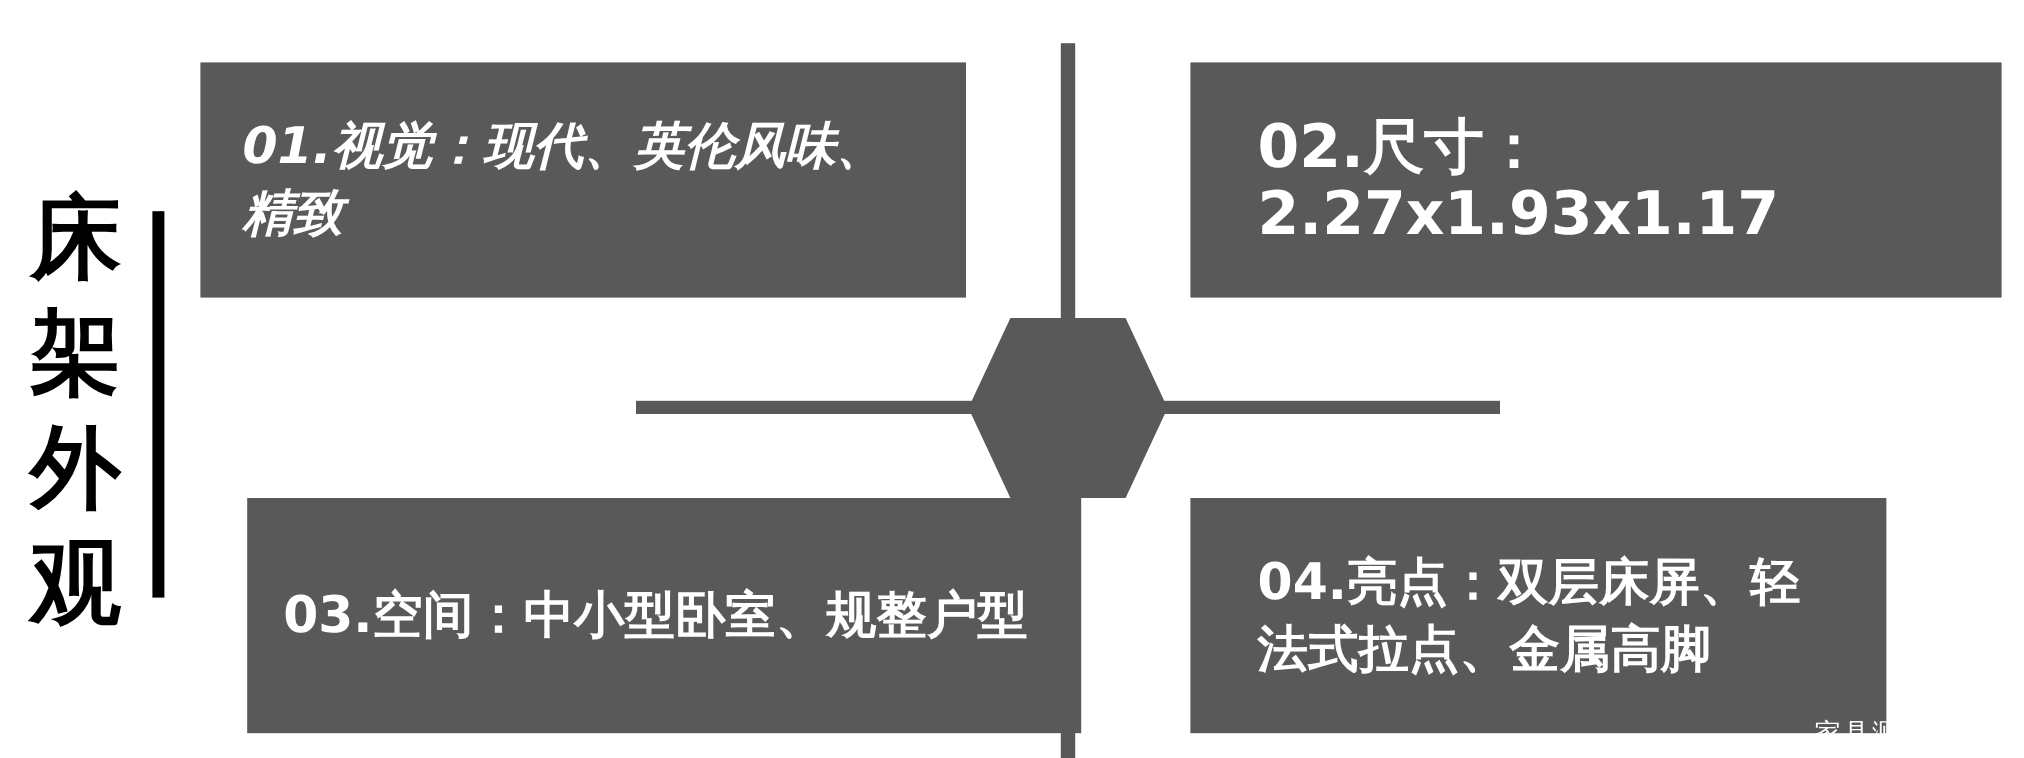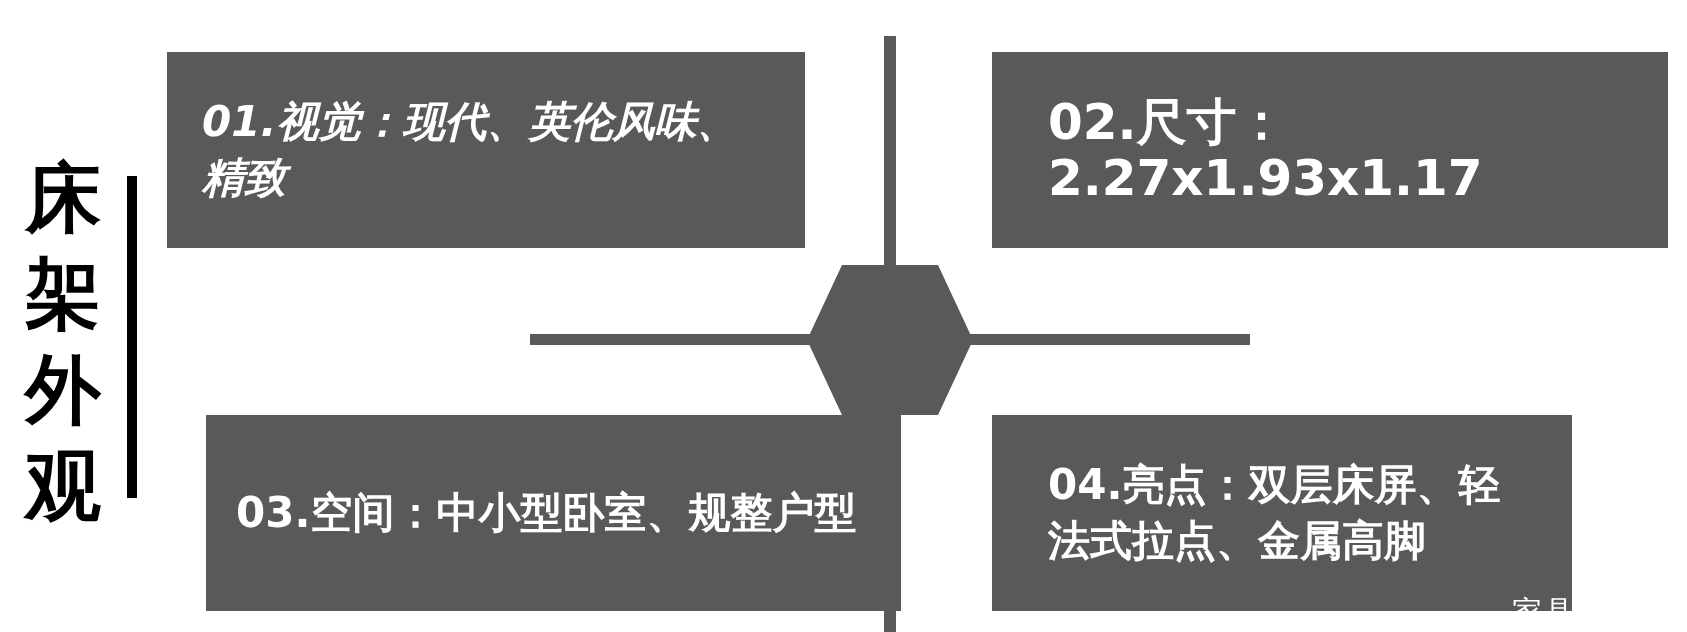--- a/index.html
+++ b/index.html
@@ -11,21 +11,21 @@
   .box { position:absolute; background:#595959; color:#fff; font-weight:bold; font-size:42px; line-height:56px;
          box-sizing:border-box; display:flex; align-items:center; }
   .box span { display:block; }
   .b1 { left:167px; top:52px; width:638px; height:196px; padding:0 30px 0 35px;font-style:italic; }
   .b2 { left:992px; top:52px; width:676px; height:196px; padding:0 20px 0 56px; font-size:50px; }
   .b3 { left:167px; top:415px; width:695px; height:196px; padding:0 30px 0 30px;margin-left:39px; }
   .b4 { left:992px; top:415px; width:580px; height:196px; padding:0 30px 0 56px; }
   .vline { position:absolute; left:884px; top:36px; width:12px; height:596px; background:#595959; }
   .hline { position:absolute; left:530px; top:334px; width:720px; height:11px; background:#595959; }
   .hex { position:absolute; left:807px; top:265px; width:166px; height:150px; }
-  .watermark { position:absolute; left:1512px; top:590px; font-size:30px; color:#ffffff; letter-spacing:2px;
+  .watermark { position:absolute; left:1512px; top:590px; font-size:22px; color:#ffffff; letter-spacing:2px;
                height:28px; overflow:hidden; line-height:44px; }
 </style>
 </head>
 <body>
 
 <div class="title">
   <span>床</span>
   <span>架</span>
   <span>外</span>
   <span>观</span>

